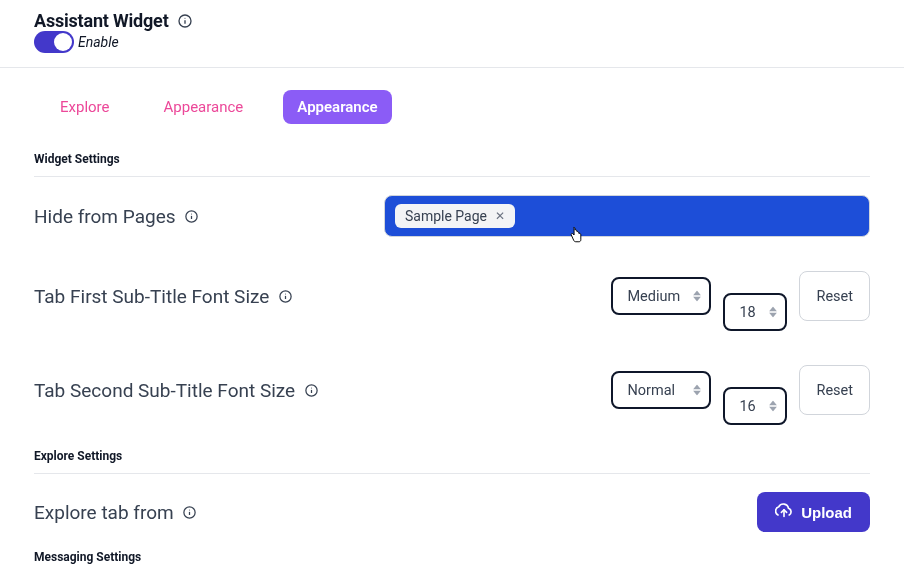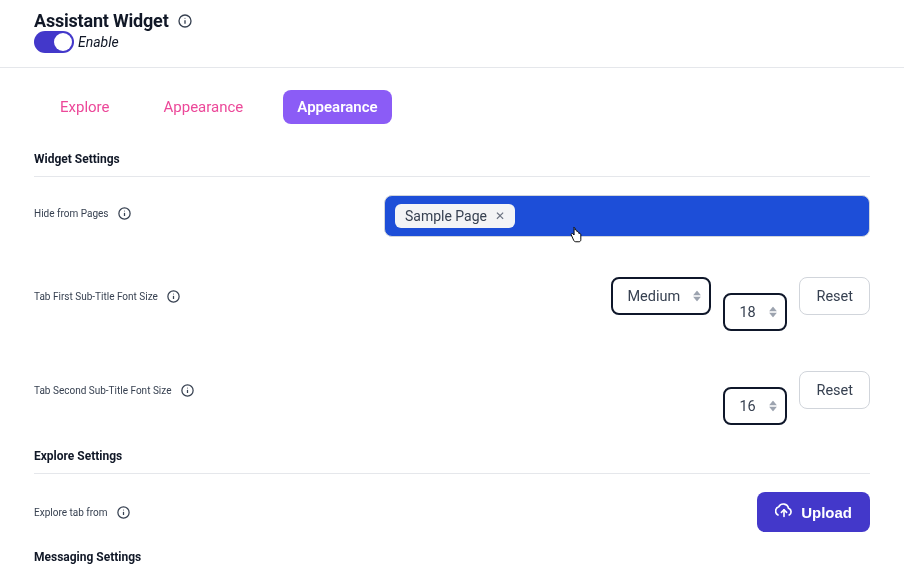--- a/index.html
+++ b/index.html
@@ -31,21 +31,21 @@
   .tabs { display:flex; gap:26px; align-items:center; margin-left:12px; margin-bottom:28px; }
   .tab {
     font-size:15px; color:#ec4899; padding:8px 14px; border-radius:8px; cursor:pointer;
   }
   .tab.active {
     background:#8b5cf6; color:#fff; font-weight:600;
   }
   .section-title { font-size:12px; font-weight:700; color:#111827; margin: 6px 0 8px 0; }
   .divider { height:1px; background:#e5e7eb; margin: 10px 0 18px 0; }
   .row { display:flex; align-items:center; margin-bottom:24px; }
-  .row-label { display:flex; align-items:center; gap:8px; font-size:10px; color:#374151; flex: 0 0 350px; }
+  .row-label { display:flex; align-items:center; gap:8px; font-size:19px; color:#374151; flex: 0 0 350px; }
   .row-controls { margin-left:auto; display:flex; gap:12px; align-items:center; }
   .tag-input {
     flex:1; min-height:42px; border:1px solid #d1d5db; border-radius:8px; background:#1d4ed8;
     display:flex; align-items:center; padding:6px 10px; gap:8px; margin-left:0;
   }
   .chip {
     background:#f3f4f6; border-radius:6px; padding:4px 8px 4px 10px; display:flex; align-items:center; gap:6px;
     font-size:14px; color:#374151;
   }
   .chip-x { font-size:12px; color:#6b7280; cursor:pointer; padding:0 2px; }
@@ -53,21 +53,21 @@
     height:38px; border:2px solid #0f172a; border-radius:8px; background:#fff; display:flex; align-items:center;
     padding: 0 28px 0 14px; font-size:14.5px; color:#374151; position:relative; min-width:100px; cursor:pointer;
   }
   .spinner-arrows {
     position:absolute; right:8px; top:50%; transform:translateY(-50%); display:flex; flex-direction:column; gap:1px;
     color:#9ca3af;
   }
   .spinner-arrows svg { width:8px; height:5px; display:block; }
   .num-box { min-width:64px;margin-top:32px; }
   .reset-btn {
-    height:38px; border:1px solid #d1d5db; border-radius:8px; background:#fff; padding:0 16px;
+    height:50px; border:1px solid #d1d5db; border-radius:8px; background:#fff; padding:0 16px;
     font-size:14.5px; color:#374151; cursor:pointer; display:flex; align-items:center;
   }
   .upload-btn {
     height:40px; background:#4338ca; color:#fff; border-radius:8px; padding:0 18px;
     display:flex; align-items:center; gap:8px; font-size:15px; font-weight:600; cursor:pointer; border:none;
   }
   .upload-btn svg { width:18px; height:18px; stroke:#fff; }
   .row-hide { align-items:flex-start; }
   .row-hide .row-label { padding-top:10px; }
   .hide-right { flex:1; }
@@ -175,20 +175,31 @@
       <span>Tab Second Sub-Title Font Size</span>
       <span class="info-icon info-icon-sm">
         <svg viewBox="0 0 24 24" fill="none" stroke="currentColor" stroke-width="2">
           <circle cx="12" cy="12" r="9"></circle>
               <line x1="12" y1="11" x2="12" y2="16"></line>
               <circle cx="12" cy="8" r="0.8" fill="currentColor" stroke="none"></circle>
         </svg>
       </span>
     </div>
     <div class="row-controls">
+      <div class="select-box">
+        <span>Normal</span>
+        <span class="spinner-arrows">
+          <svg viewBox="0 0 8 5">
+                <path d="M0 5 L4 0 L8 5 Z" fill="currentColor"></path>
+              </svg>
+          <svg viewBox="0 0 8 5">
+                <path d="M0 0 L4 5 L8 0 Z" fill="currentColor"></path>
+              </svg>
+        </span>
+      </div>
       <div class="select-box num-box">
         <span>16</span>
         <span class="spinner-arrows">
           <svg viewBox="0 0 8 5">
                 <path d="M0 5 L4 0 L8 5 Z" fill="currentColor"></path>
               </svg>
           <svg viewBox="0 0 8 5">
                 <path d="M0 0 L4 5 L8 0 Z" fill="currentColor"></path>
               </svg>
         </span>

